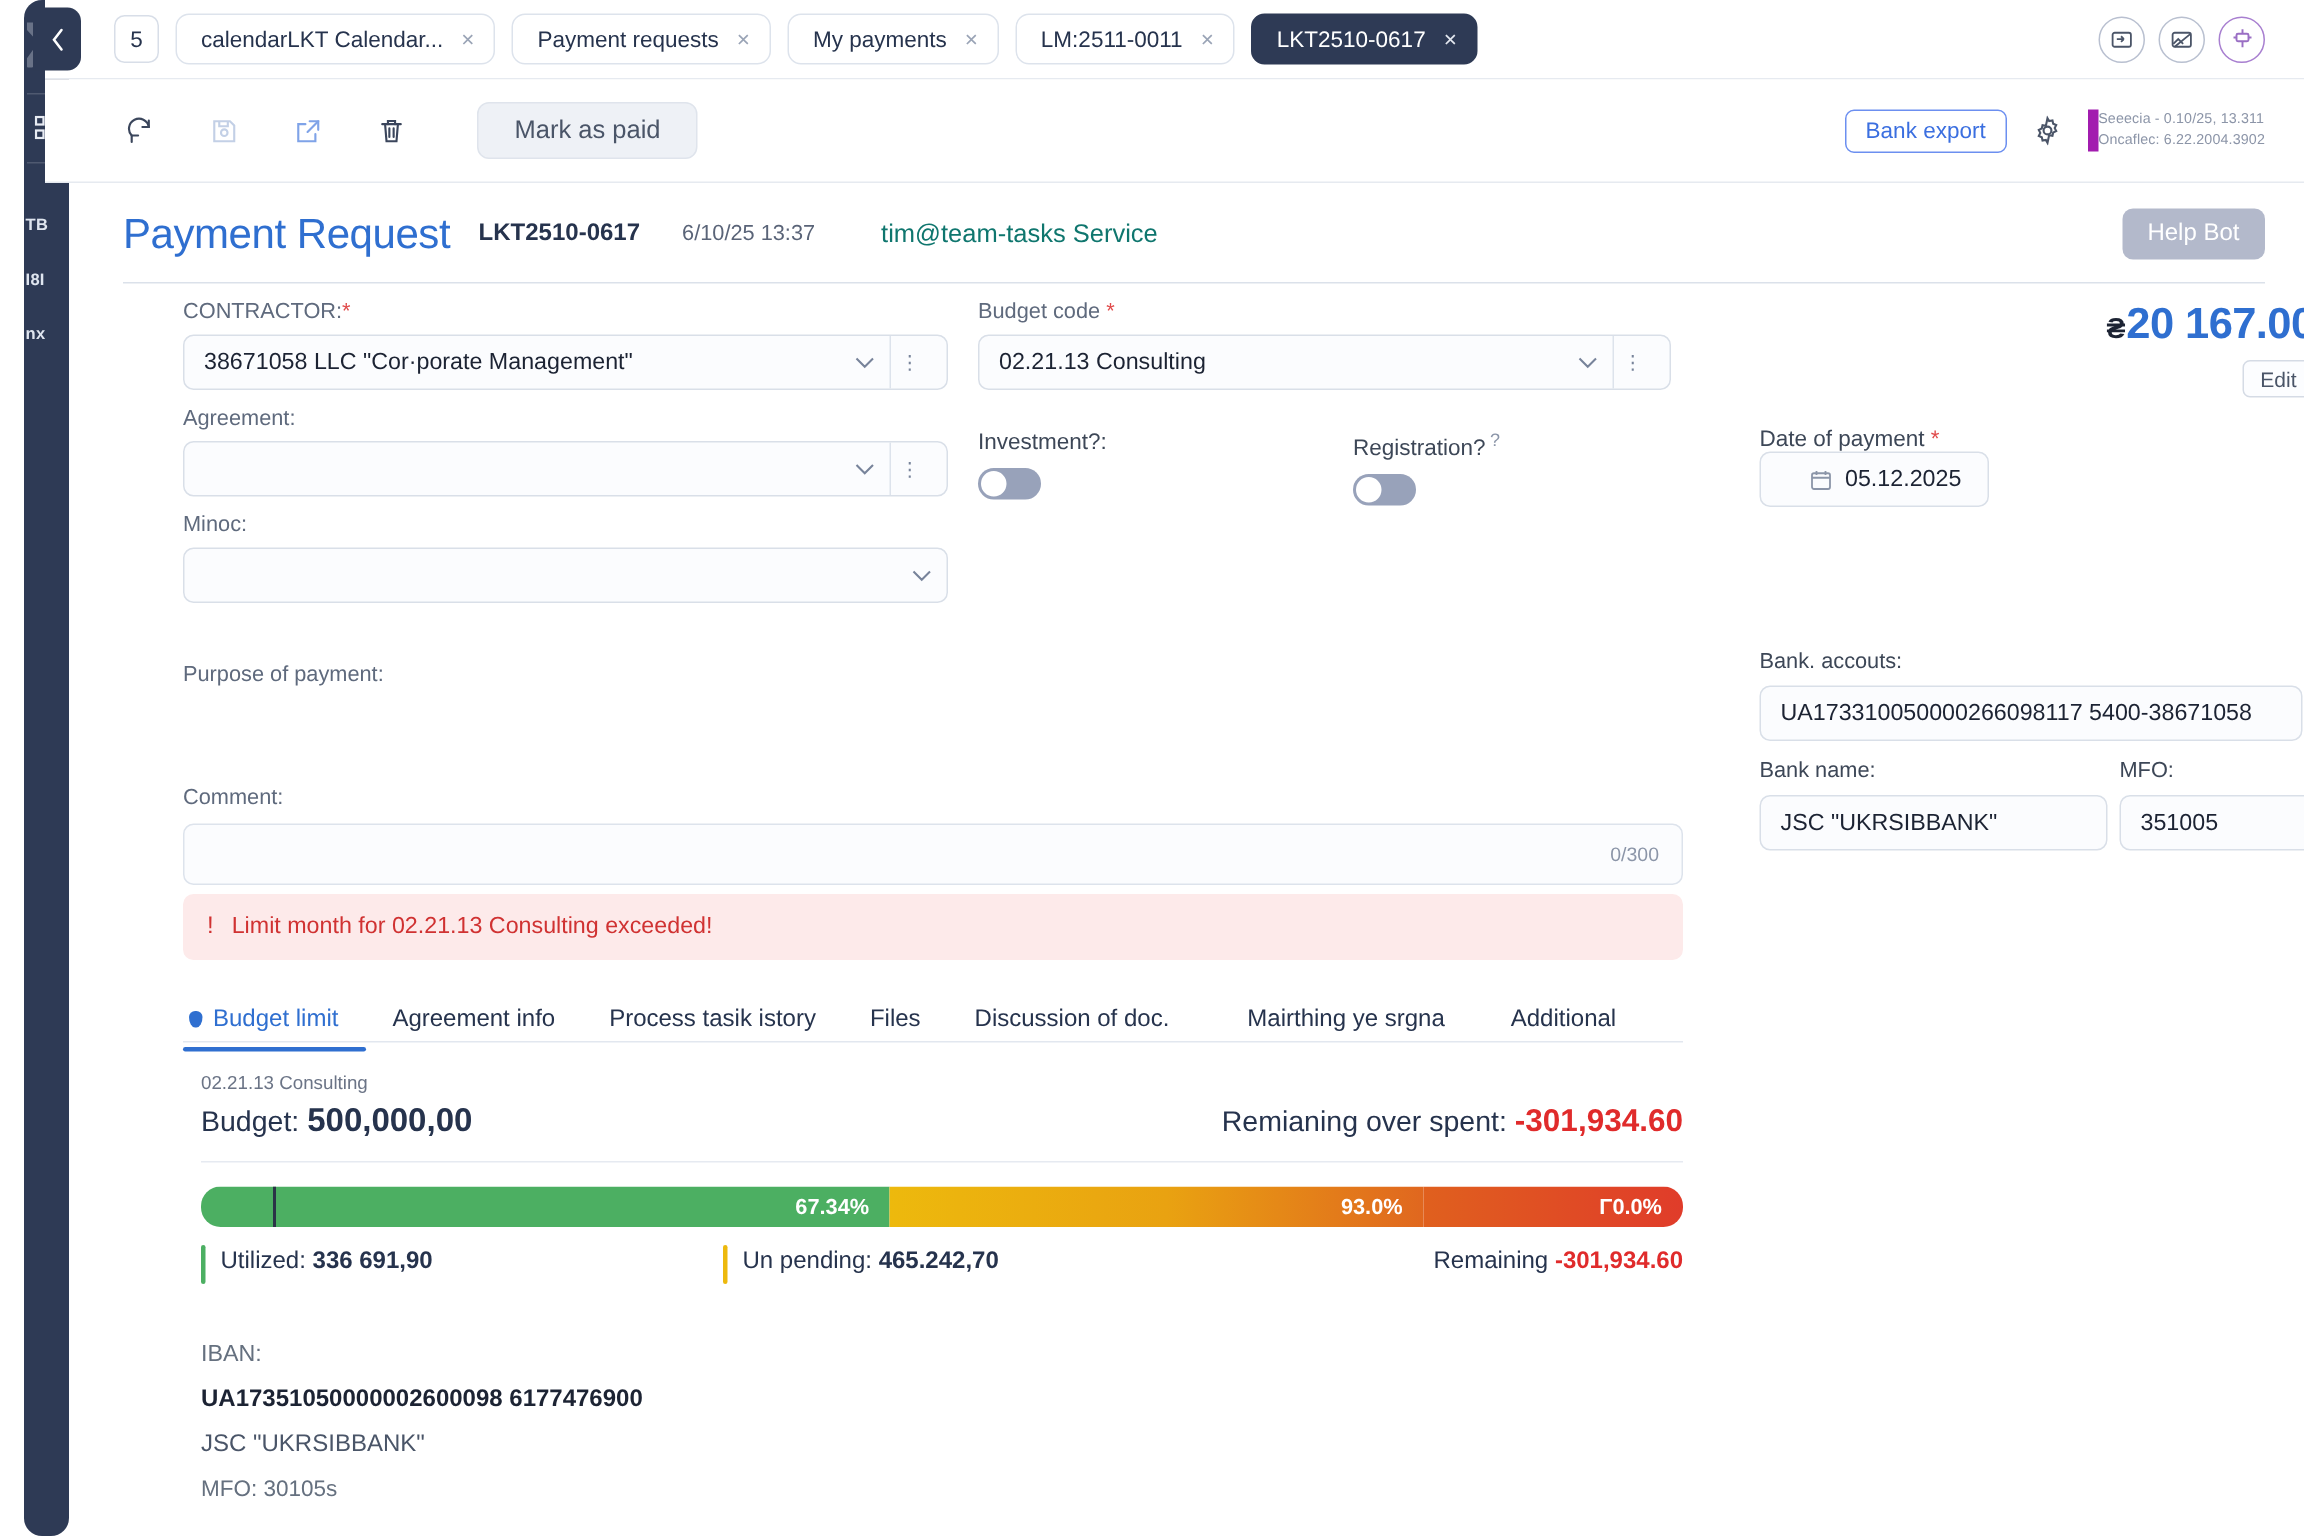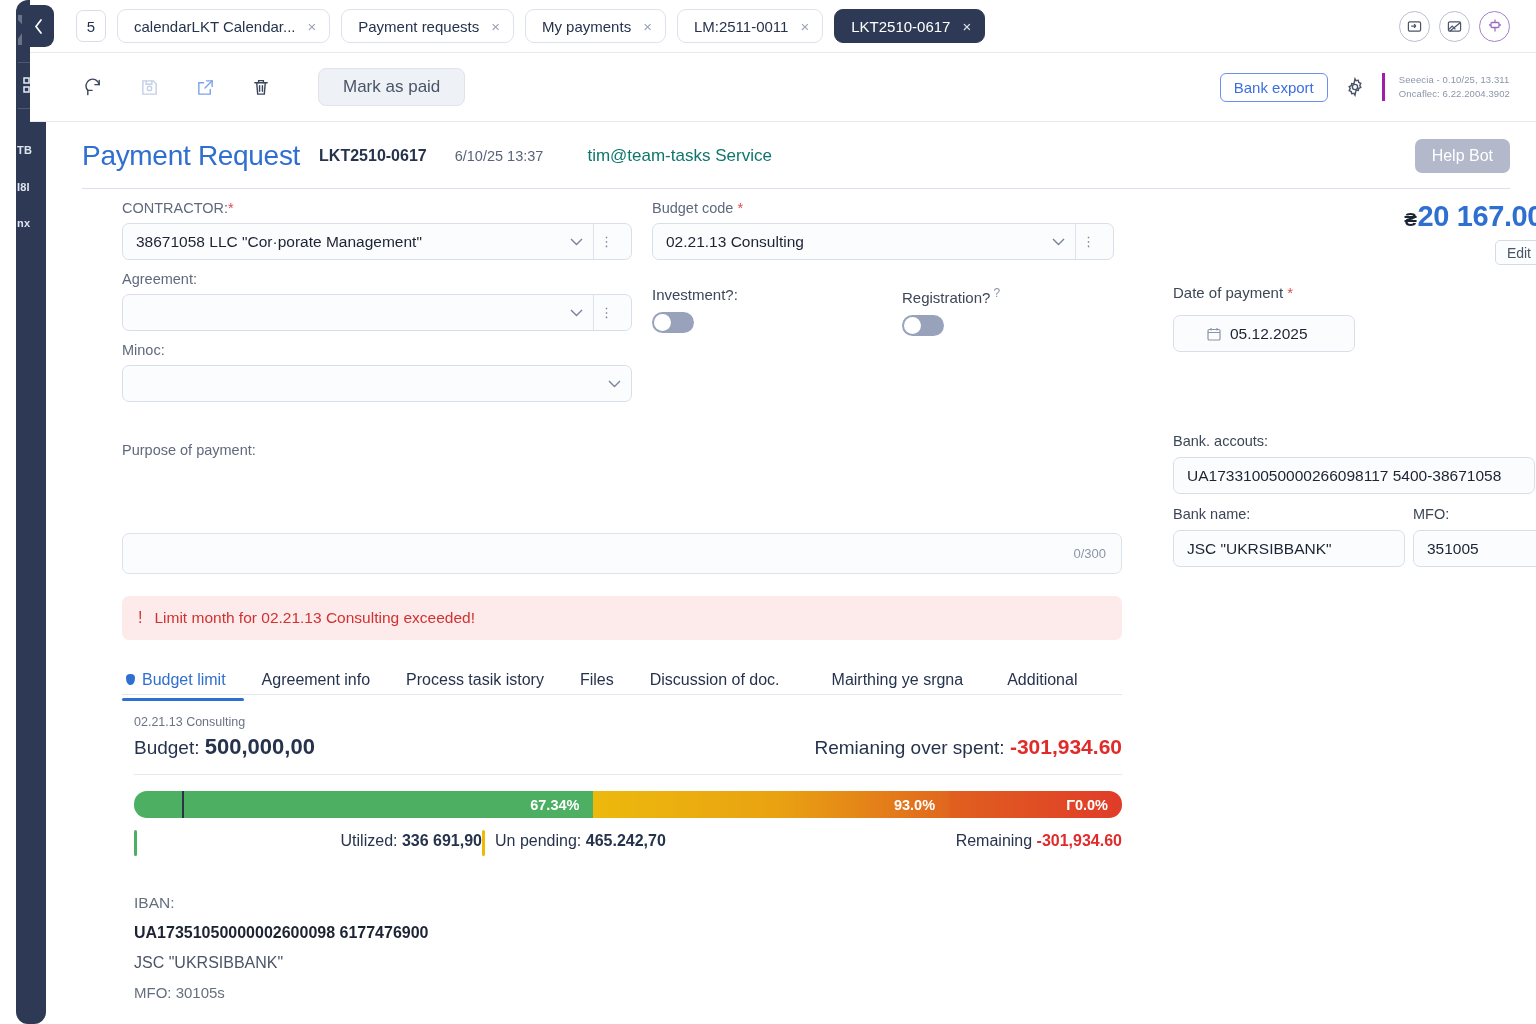--- a/index.html
+++ b/index.html
@@ -82,21 +82,21 @@
     border-radius: 8px; background: #eef1f6; font-size: 17px; color: #4a5568;
     display: flex; align-items: center; font-family: inherit;
   }
   .tb-right { margin-left: auto; display: flex; align-items: center; gap: 17px; }
   .bankexport {
     height: 29px; padding: 0 13px; border: 1px solid #6c8ff0; border-radius: 6px;
     background: #fff; color: #3b6fe0; font-size: 15px; display: flex; align-items: center;
     font-family: inherit;
   }
   .verinfo {
-    border-left: 3px solid #a21caf; padding-left: 14px; line-height: 1.45;
+    border-left: 7px solid #a21caf; line-height: 1.45;
     font-size: 9.5px; color: #8c95a8; filter: blur(.35px); letter-spacing: .1px;
   }
 
   
   .pagehead {
     position: absolute; left: 30px; top: 122px; right: 0; height: 68px;
     display: flex; align-items: center; padding: 0 26px 0 52px;
   }
   .ph-title { font-size: 28px; font-weight: 400; color: #2f6fd0; letter-spacing: -.3px; }
   .ph-code { margin-left: 19px; font-size: 16px; font-weight: 700; color: #26334d; }
@@ -170,21 +170,21 @@
   .bp-rule { height: 1px; background: #e6eaf1; margin-top: 14px; }
 
   .bar { position: relative; height: 27px; border-radius: 13px; overflow: hidden; margin-top: 16px; display: flex; }
   .seg { height: 100%; display: flex; align-items: center; position: relative; }
   .seg span { position: absolute; right: 14px; font-size: 14.5px; font-weight: 700; color: #fff; }
   .seg.g { background: #4caf62; }
   .seg.y { background: linear-gradient(90deg,#edb90d 0%,#e9a211 52%,#e0671f 100%); }
   .seg.r { background: linear-gradient(90deg,#e0601e 0%,#e03c2a 100%); }
   .marker { position: absolute; left: 48px; top: 0; width: 2px; height: 100%; background: #2b3347; }
 
-  .legend { display: flex; margin-top: 14px; text-align: right; }
+  .legend { display: flex; margin-top: 14px; }
   .lg { padding-left: 13px; position: relative; font-size: 16px; color: #26334d; }
   .lg::before { content: ""; position: absolute; left: 0; top: -2px; width: 3px; height: 26px; border-radius: 2px; }
   .lg.g::before { background: #4caf62; }
   .lg.y::before { background: #edb90d; }
   .lg b { font-weight: 700; }
   .lg .neg { color: #e02b2b; font-weight: 700; }
   .lg.last { margin-left: auto; padding-left: 0; }
   .lg.last::before { display: none; }
 
   .ibanblk { margin-top: 38px; line-height: 1.92; }
@@ -401,21 +401,21 @@
         <span class="cur">₴</span><span>20 167.00</span>
       </div>
       <div style="display:flex; justify-content:flex-end; margin-top:7px;">
         <button class="editbtn">Edit</button>
       </div>
 
       <div style="position:absolute; left:30px; top:84px; width:300px;">
         <div class="lbl" style="color:#3d4757; font-size:15px;">
           <span>Date of payment</span> <span class="req">*</span>
         </div>
-        <div class="fld" style="margin-top:14px; width:182px;padding-left:33px;">
+        <div class="fld" style="margin-top:0; width:153px;padding-left:33px;">
           <span style="display:flex;margin-right:9px;">
             <svg width="14" height="14" viewBox="0 0 14 14" fill="none" stroke="#8b95a8" stroke-width="1.2">
                 <rect x="1" y="2.5" width="12" height="10.5" rx="1.3"></rect>
                 <path d="M1 5.5h12M4 1v2.6M10 1v2.6"></path>
               </svg>
           </span>
           <span class="val">05.12.2025</span>
         </div>
       </div>
 
@@ -440,20 +440,21 @@
           </div>
         </div>
       </div>
     </div>
 
     <div style="position:absolute; left:92px; top:242px; width:1000px;">
       <div class="lbl">Purpose of payment:</div>
     </div>
 
     <div style="position:absolute; left:92px; top:324px; width:1000px;">
+      <div class="lbl">Comment:</div>
       <div class="bigfld" style="margin-top:9px;">
         <span></span>
         <span class="counter">0/300</span>
       </div>
     </div>
 
     <div class="alert" style="position:absolute; left:92px; top:396px; width:1000px;">
       <span class="bang">!</span>
       <span>Limit month for 02.21.13 Consulting exceeded!</span>
     </div>

